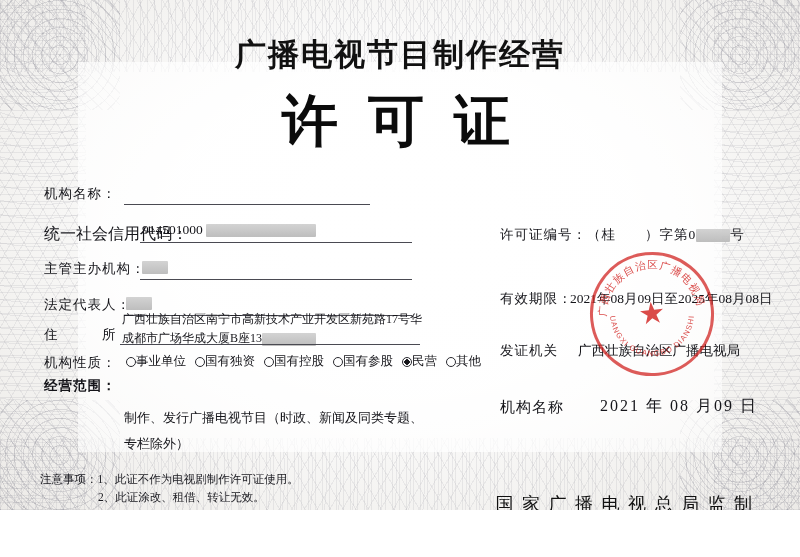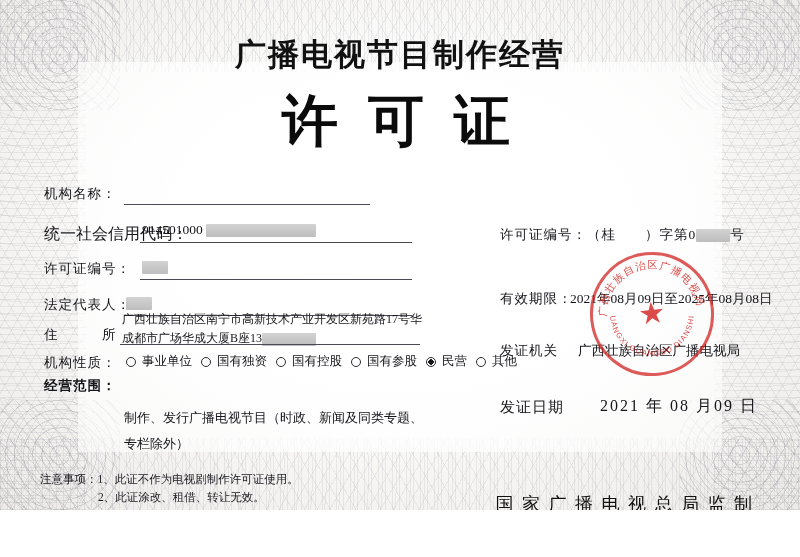--- a/index.html
+++ b/index.html
@@ -131,21 +131,21 @@
     position: absolute;
     left: 126px;
     top: 353px;
     display: flex;
     align-items: center;
     gap: 9px;
     font-size: 12.5px;
     color: #15151a;
     white-space: nowrap;
   }
-  .radio-item { display: flex; align-items: center; gap: 6px; }
+  .radio-item { display: flex; align-items: center; gap: 0; }
   .radio-dot {
     width: 8px; height: 8px;
     border: 1px solid #2a2a30;
     border-radius: 50%;
     display: inline-block;
   }
   .radio-item.checked .radio-dot {
     background: radial-gradient(circle, #15151a 0 45%, #fff 46% 100%);
   }
 
@@ -254,21 +254,21 @@
     <div class="label" style="left:44px; top:185px;">机构名称：</div>
     <div class="rule" style="left:124px; top:204px; width:246px;"></div>
 
     <div class="label" style="left:44px; top:224px; font-size:16px; letter-spacing:0;">统一社会信用代码：</div>
     <div class="value" style="left:142px; top:222px;">
       <span>914501000</span>
       <span class="redacted" style="width:110px;"></span>
     </div>
     <div class="rule" style="left:140px; top:242px; width:272px;"></div>
 
-    <div class="label" style="left:44px; top:260px;">许可证编号：</div>
+    <div class="label" style="left:44px; top:260px;">主管主办机构：</div>
     <div class="value" style="left:142px; top:259px;">
       <span class="redacted" style="width:26px;"></span>
     </div>
     <div class="rule" style="left:140px; top:279px; width:272px;"></div>
 
     <div class="label" style="left:44px; top:296px;">法定代表人：</div>
     <div class="value" style="left:126px; top:295px;">
       <span class="redacted" style="width:26px;"></span>
     </div>
     <div class="rule" style="left:124px; top:315px; width:288px;"></div>
@@ -313,21 +313,21 @@
     <div class="rlabel" style="left:500px; top:226px;">
       <span>许可证编号：（桂　　）字第0</span><span class="redacted" style="width:34px;"></span><span>号</span>
     </div>
 
     <div class="rlabel" style="left:500px; top:290px;">有效期限：</div>
     <div class="rvalue" style="left:570px; top:290px;">2021年08月09日至2025年08月08日</div>
 
     <div class="rlabel" style="left:500px; top:342px;">发证机关</div>
     <div class="rvalue" style="left:578px; top:342px;">广西壮族自治区广播电视局</div>
 
-    <div class="rlabel" style="left:500px; top:398px; font-size:15px;">发证日期</div>
+    <div class="rlabel" style="left:500px; top:398px; font-size:15px;">机构名称</div>
     <div class="date-big" style="left:600px; top:396px;">2021 年 08 月09 日</div>
 
     <div class="seal">
       <div class="seal-inner">
         <svg class="seal-arc" viewBox="0 0 124 124">
           <defs>
             <path id="arcTop" d="M 14,62 A 48,48 0 0 1 110,62"></path>
             <path id="arcBottom" d="M 18,62 A 44,44 0 0 0 106,62"></path>
           </defs>
           <text>

